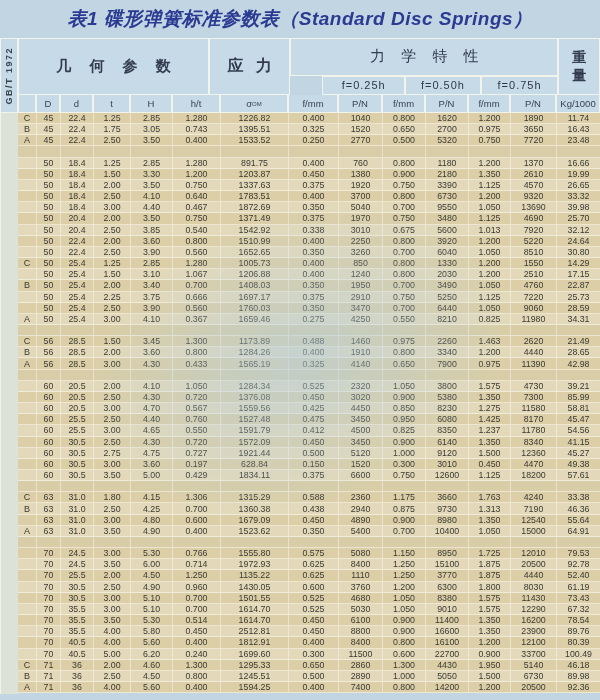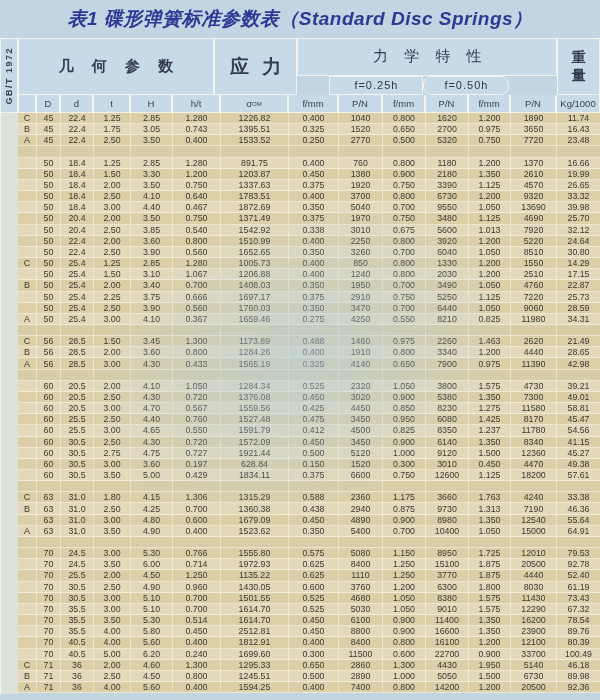--- a/index.html
+++ b/index.html
@@ -27,26 +27,26 @@
   }
   .gbt-filler { flex:1; background:#dde2d8; border-left:1px solid var(--grid-line,#f2f4ec); }
   
   .table-wrap { width:582px; display:flex; flex-direction:column; }
   .h-top { display:flex; height:57px; }
   .h-cell {
     background:var(--header-bg,#c7dae7); border:1px solid var(--grid-line,#f2f4ec);
     display:flex; align-items:center; justify-content:center; color:#333c50;
   }
   .geo   { width:202px; font-size:15px; font-weight:bold; letter-spacing:7px; text-indent:7px; }
-  .stressc{ width:86px;  font-size:19px; font-weight:bold; letter-spacing:4px; text-indent:4px; }
+  .stressc{ width:86px;  font-size:16px; font-weight:bold; letter-spacing:4px; text-indent:4px; }
   .mech-block { width:268px; display:flex; flex-direction:column; }
   .mech  { height:48px; font-size:15px; font-weight:normal; letter-spacing:6px; text-indent:6px; }
   .defl-row { display:flex; height:25px;padding-left:32px; }
   .defl  { font-size:11px; letter-spacing:1px; color:#2f3848; }
-  .d1 { width:94px; } .d2 { width:86px;border-radius:8px; } .d3 { width:88px; }
+  .d1 { width:94px; } .d2 { width:86px; } .d3 { width:88px; }
   .weight { width:44px; flex-direction:column; font-size:14px; font-weight:bold; line-height:1.25; }
   .cols {
     display:grid;
     grid-template-columns:18px 24px 33px 37px 42px 48px 68px 50px 44px 43px 43px 42px 46px 44px;
   }
   .units { height:18px; }
   .units .cell {
     background:var(--header-bg,#c7dae7); border:1px solid var(--grid-line,#f2f4ec); border-top:none;
     font-size:9.5px; color:#3a4150; display:flex; align-items:center; justify-content:center;
   }
@@ -84,20 +84,21 @@
 
     <div class="table-wrap">
       <div class="h-top">
         <div class="h-cell geo">几 何 参 数</div>
         <div class="h-cell stressc">应 力</div>
         <div class="mech-block">
           <div class="h-cell mech">力 学 特 性</div>
           <div class="defl-row">
             <div class="h-cell defl d1">f=0.25h</div>
             <div class="h-cell defl d2">f=0.50h</div>
+            <div class="h-cell defl d3">f=0.75h</div>
           </div>
         </div>
         <div class="h-cell weight">
           <span>重</span>
           <span>量</span>
         </div>
       </div>
       <div class="units cols">
           <div class="cell"></div>
           <div class="cell">D</div>
@@ -525,21 +526,21 @@
             <div class="cell">2.50</div>
             <div class="cell">4.30</div>
             <div class="cell">0.720</div>
             <div class="cell">1376.08</div>
             <div class="cell">0.450</div>
             <div class="cell">3020</div>
             <div class="cell">0.900</div>
             <div class="cell">5380</div>
             <div class="cell">1.350</div>
             <div class="cell">7300</div>
-            <div class="cell">49.01</div>
+            <div class="cell">85.99</div>
           </div>
           <div class="trow cols alt">
             <div class="cell"></div>
             <div class="cell">60</div>
             <div class="cell">20.5</div>
             <div class="cell">3.00</div>
             <div class="cell">4.70</div>
             <div class="cell">0.567</div>
             <div class="cell">1559.56</div>
             <div class="cell">0.425</div>

